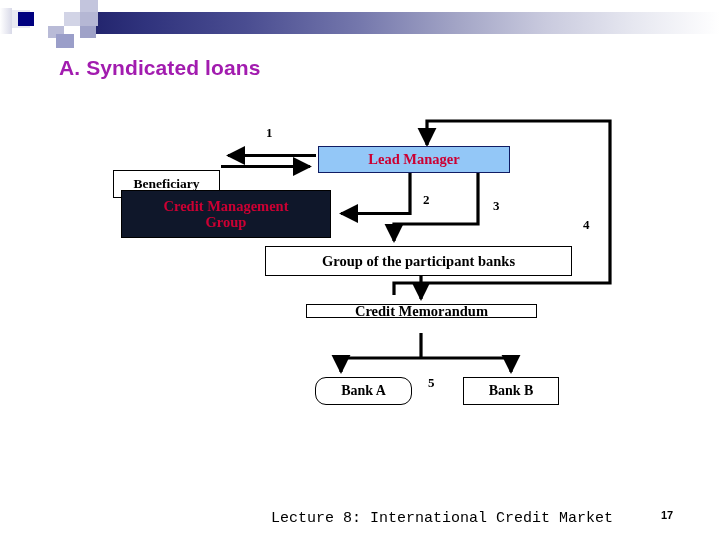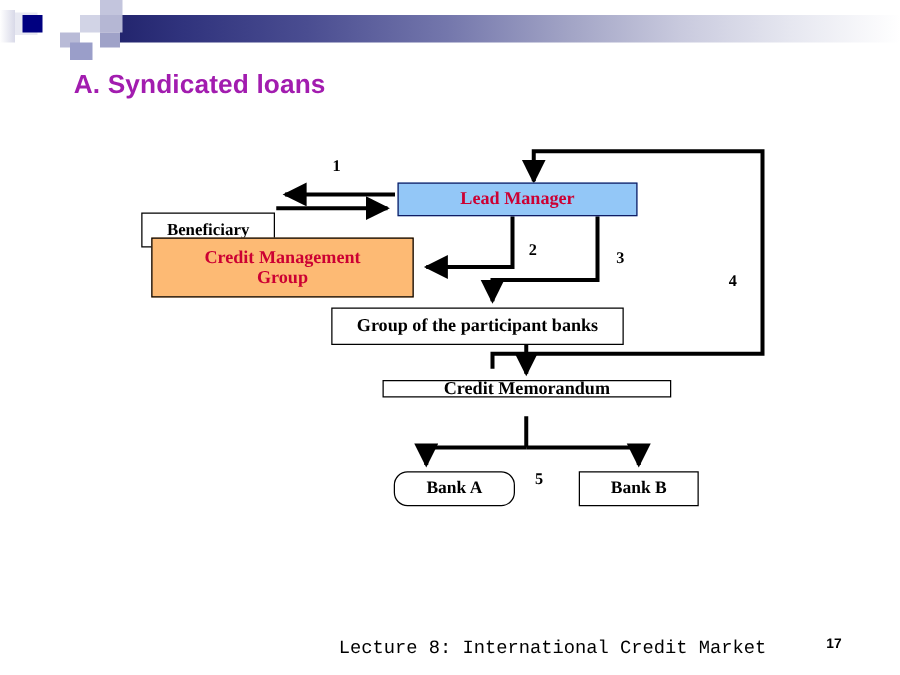--- a/index.html
+++ b/index.html
@@ -67,35 +67,35 @@
     font-weight: bold;
     line-height: 1.12;
     white-space: pre-line;
   }
   .node.white {
     background: #ffffff;
     border: 1.6px solid #000000;
     color: #000000;
   }
   .node.blue {
-    background: #fdba74;
+    background: #0f172a;
     border: 1.6px solid #000000;
     color: #cc0033;
   }
   .node.blue-dk {
     background: #93c7f7;
     border: 1.6px solid #101c63;
     color: #cc0033;
   }
 
   
   #node-beneficiary      { left:113px; top:146px; width:107px; height:28px; font-size:13.5px;margin-top:24px; }
   #node-lead-manager     { left:318px; top:146px; width:192px; height:27px; font-size:14.5px; }
   #node-cmg              { left:121px; top:190px; width:210px; height:48px; font-size:14.5px; }
-  #node-group-banks      { left:265px; top:246px; width:234px; height:30px; font-size:14.5px; }
+  #node-group-banks      { left:265px; top:246px; width:307px; height:30px; font-size:14.5px; }
   #node-credit-memo      { left:306px; top:304px; width:231px; height:14px; font-size:14.5px; }
   #node-bank-a           { left:315px; top:377px; width:97px;  height:28px; font-size:14px;border-radius:11px; }
   #node-bank-b           { left:463px; top:377px; width:96px;  height:28px; font-size:14px; }
 
   
   .conn-label {
     position: absolute;
     font-family: "Liberation Serif", serif;
     font-weight: bold;
     font-size: 13px;

